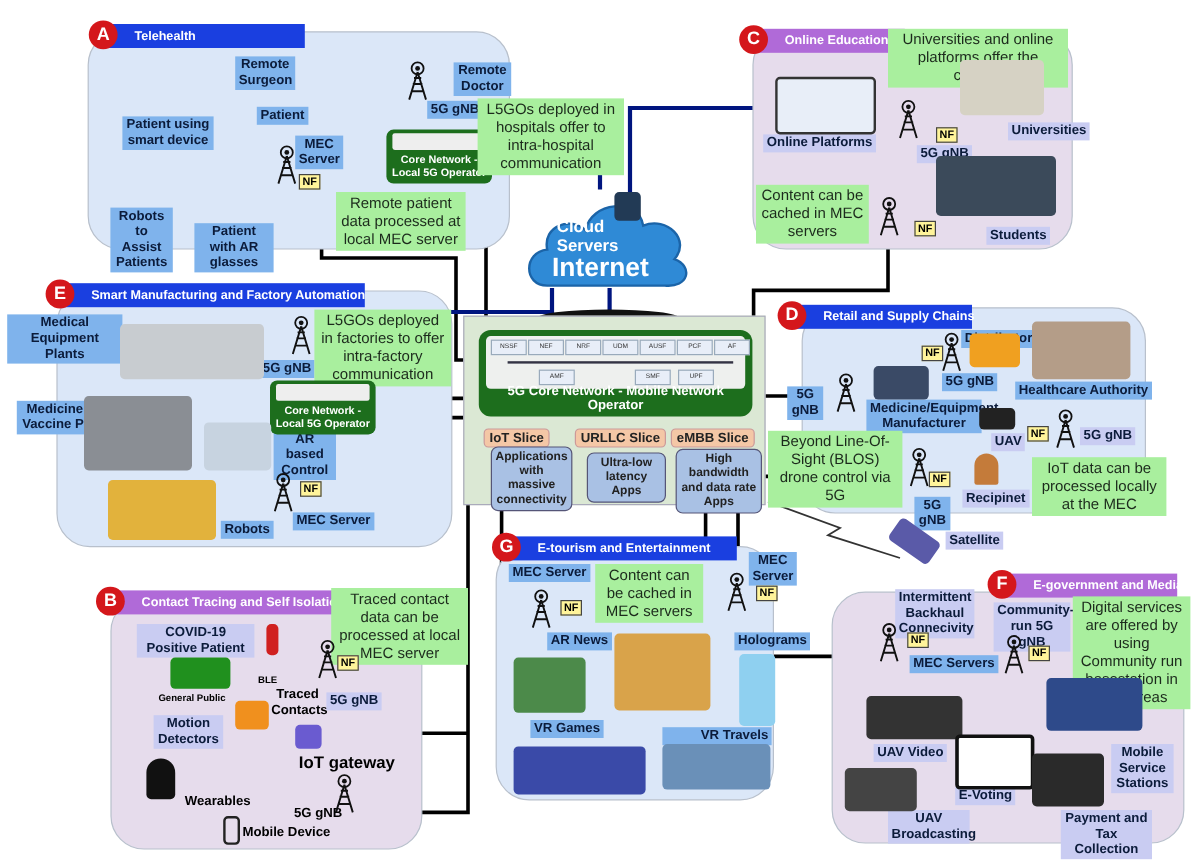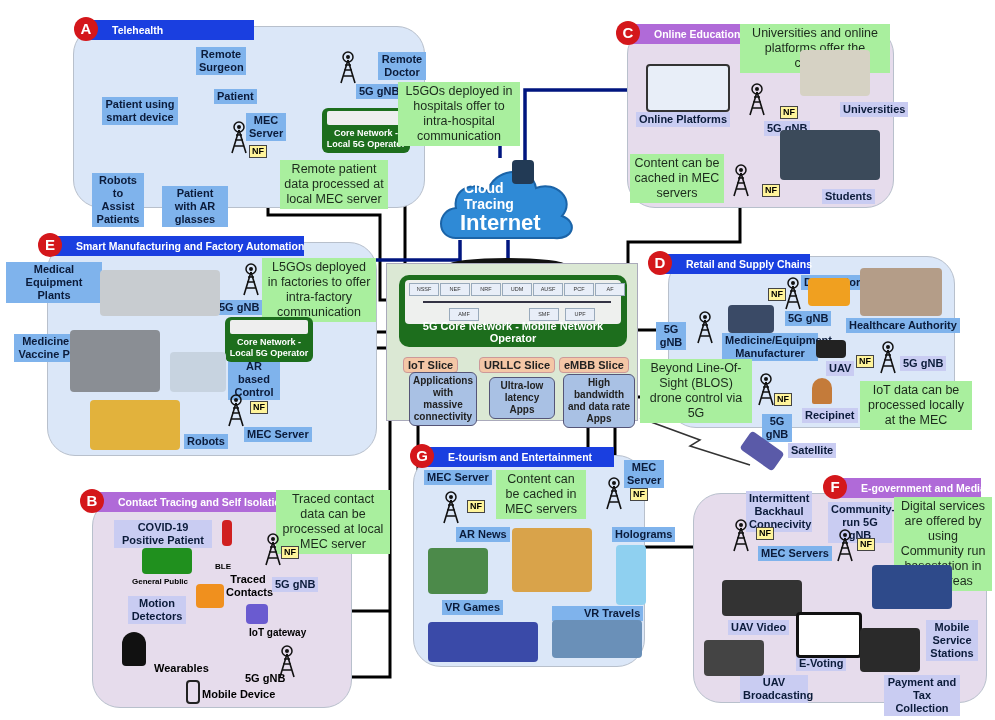--- a/index.html
+++ b/index.html
@@ -102,21 +102,21 @@
     <use href="#tw"></use>
   </svg>
 <div class="img" style="left:646px;top:64px;width:80px;height:44px;background:#e8eef8;border:2px solid #333;"></div>
 <div class="img" style="left:800px;top:50px;width:70px;height:46px;background:#d6d2c4;"></div>
 <div class="img" style="left:780px;top:130px;width:100px;height:50px;background:#3b4a5a;"></div>
 
 <svg class="cloud" viewBox="0 0 142 82">
   <path d="M20 78 C0 78 0 50 20 48 C16 28 40 20 52 32 C56 8 96 4 100 28 C120 20 140 40 126 56 C142 62 138 80 118 78 Z" fill="#2f8ad6" stroke="#1b64a8" stroke-width="2"></path>
 </svg>
 <div class="abs" style="left:464px;top:180px;color:#fff;font-weight:bold;font-size:14px;">Cloud</div>
-<div class="abs" style="left:464px;top:196px;color:#fff;font-weight:bold;font-size:14px;">Tracing</div>
+<div class="abs" style="left:464px;top:196px;color:#fff;font-weight:bold;font-size:14px;">Servers</div>
 <div class="abs" style="left:460px;top:210px;color:#fff;font-weight:bold;font-size:22px;">Internet</div>
 <div class="img" style="left:512px;top:160px;width:22px;height:24px;background:#223a55;"></div>
 <div class="shadow"></div>
 
 <div class="core5g">
   <div class="inner">
     <div class="strip" id="nf-strip">
         <div class="nfbox" style="left: 4px; top: 3px;">NSSF</div>
         <div class="nfbox" style="left: 35px; top: 3px;">NEF</div>
         <div class="nfbox" style="left: 66px; top: 3px;">NRF</div>
@@ -208,21 +208,21 @@
   <span class="badge">B</span>
   <span>Contact Tracing and Self Isolation</span>
 </div>
 <div class="note" style="left:276px;top:490px;width:106px;">Traced contact data can be processed at local MEC server</div>
 <div class="lbl lbl-l" style="left:114px;top:520px;width:92px;white-space:normal;">COVID-19 Positive Patient</div>
 <div class="abs" style="left:132px;top:577px;font-size:8px;font-weight:bold;">General Public</div>
 <div class="abs" style="left:215px;top:562px;font-size:8px;font-weight:bold;">BLE</div>
 <div class="abs" style="left:226px;top:573px;width:44px;font-size:11px;font-weight:bold;text-align:center;line-height:13px;">Traced Contacts</div>
 <div class="lbl lbl-l" style="left:272px;top:577px;">5G gNB</div>
 <div class="lbl lbl-l" style="left:128px;top:596px;width:52px;white-space:normal;">Motion Detectors</div>
-<div class="abs" style="left:249px;top:627px;font-size:10px;font-weight:bold;">IoT gateway</div>
+<div class="abs" style="left:249px;top:627px;font-size:14px;font-weight:bold;">IoT gateway</div>
 <div class="abs" style="left:154px;top:662px;font-size:11px;font-weight:bold;">Wearables</div>
 <div class="abs" style="left:245px;top:672px;font-size:11px;font-weight:bold;">5G gNB</div>
 <div class="abs" style="left:202px;top:688px;font-size:11px;font-weight:bold;">Mobile Device</div>
 <div class="nf" style="left:281px;top:546px;">NF</div>
 <svg class="tower" style="left:262px;top:532px;">
     <use href="#tw"></use>
   </svg>
 <svg class="tower" style="left:276px;top:644px;">
     <use href="#tw"></use>
   </svg>

